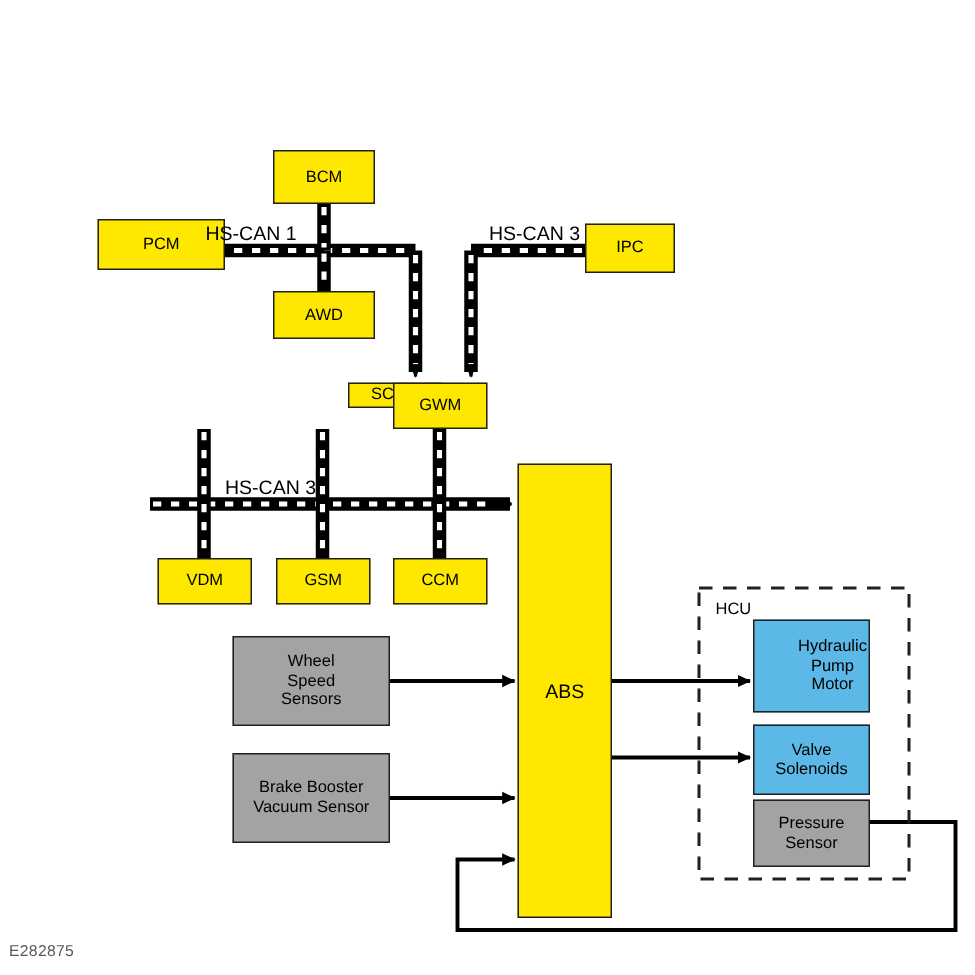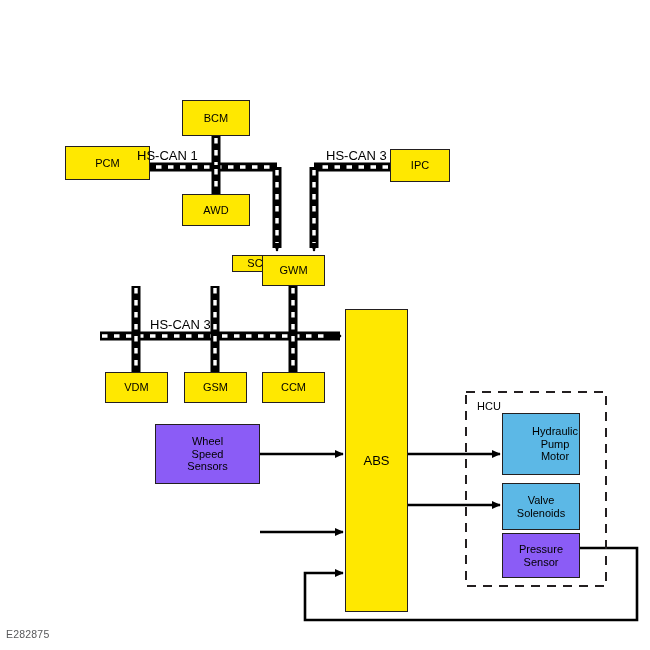--- a/index.html
+++ b/index.html
@@ -6,21 +6,21 @@
   body{width:650px;height:650px;position:relative;overflow:hidden;
        font-family:"Liberation Sans","DejaVu Sans",sans-serif;
        -webkit-font-smoothing:antialiased;}
   #stage{position:absolute;left:0;top:0;width:650px;height:650px;}
   svg{position:absolute;left:0;top:0;width:650px;height:650px;}
   .node{position:absolute;box-sizing:border-box;border:1.5px solid #231f20;
         display:flex;align-items:center;justify-content:center;text-align:center;
         font-size:11px;color:#000;line-height:1.18;z-index:3;}
   .node.yellow{background:#ffe800;}
   .node.blue{background:#5cb8e6;}
-  .node.green{background:#8b5cf6;}
+  .node.green{background:#a3a3a3;}
   .node span{display:block;padding:0 2px;}
   .buslabel{position:absolute;font-size:13px;color:#000;z-index:4;white-space:nowrap;}
   .hculabel{position:absolute;font-size:11px;color:#000;z-index:4;white-space:nowrap;}
   .figid{position:absolute;font-size:10.5px;color:#58595b;letter-spacing:0.2px;z-index:5;}
   .abslabel{font-size:13px;}
 </style>
 </head>
 <body>
 
 <div id="stage">
@@ -129,20 +129,24 @@
   <div class="node yellow" style="left:345px;top:309px;width:63px;height:303px;">
     <span class="abslabel">ABS</span>
   </div>
 
   <div class="node green" style="left:155px;top:424px;width:105px;height:60px;">
     <span style="white-space:pre-line;">Wheel
 Speed
 Sensors</span>
   </div>
 
+  <div class="node green" style="left:155px;top:502px;width:105px;height:60px;">
+    <span style="white-space:pre-line;">Brake Booster
+Vacuum Sensor</span>
+  </div>
 
   <div class="node blue" style="left:502px;top:413px;width:78px;height:62px;padding-left:28px;">
     <span style="white-space:pre-line;">Hydraulic
 Pump
 Motor</span>
   </div>
 
   <div class="node blue" style="left:502px;top:483px;width:78px;height:47px;">
     <span style="white-space:pre-line;">Valve
 Solenoids</span>

